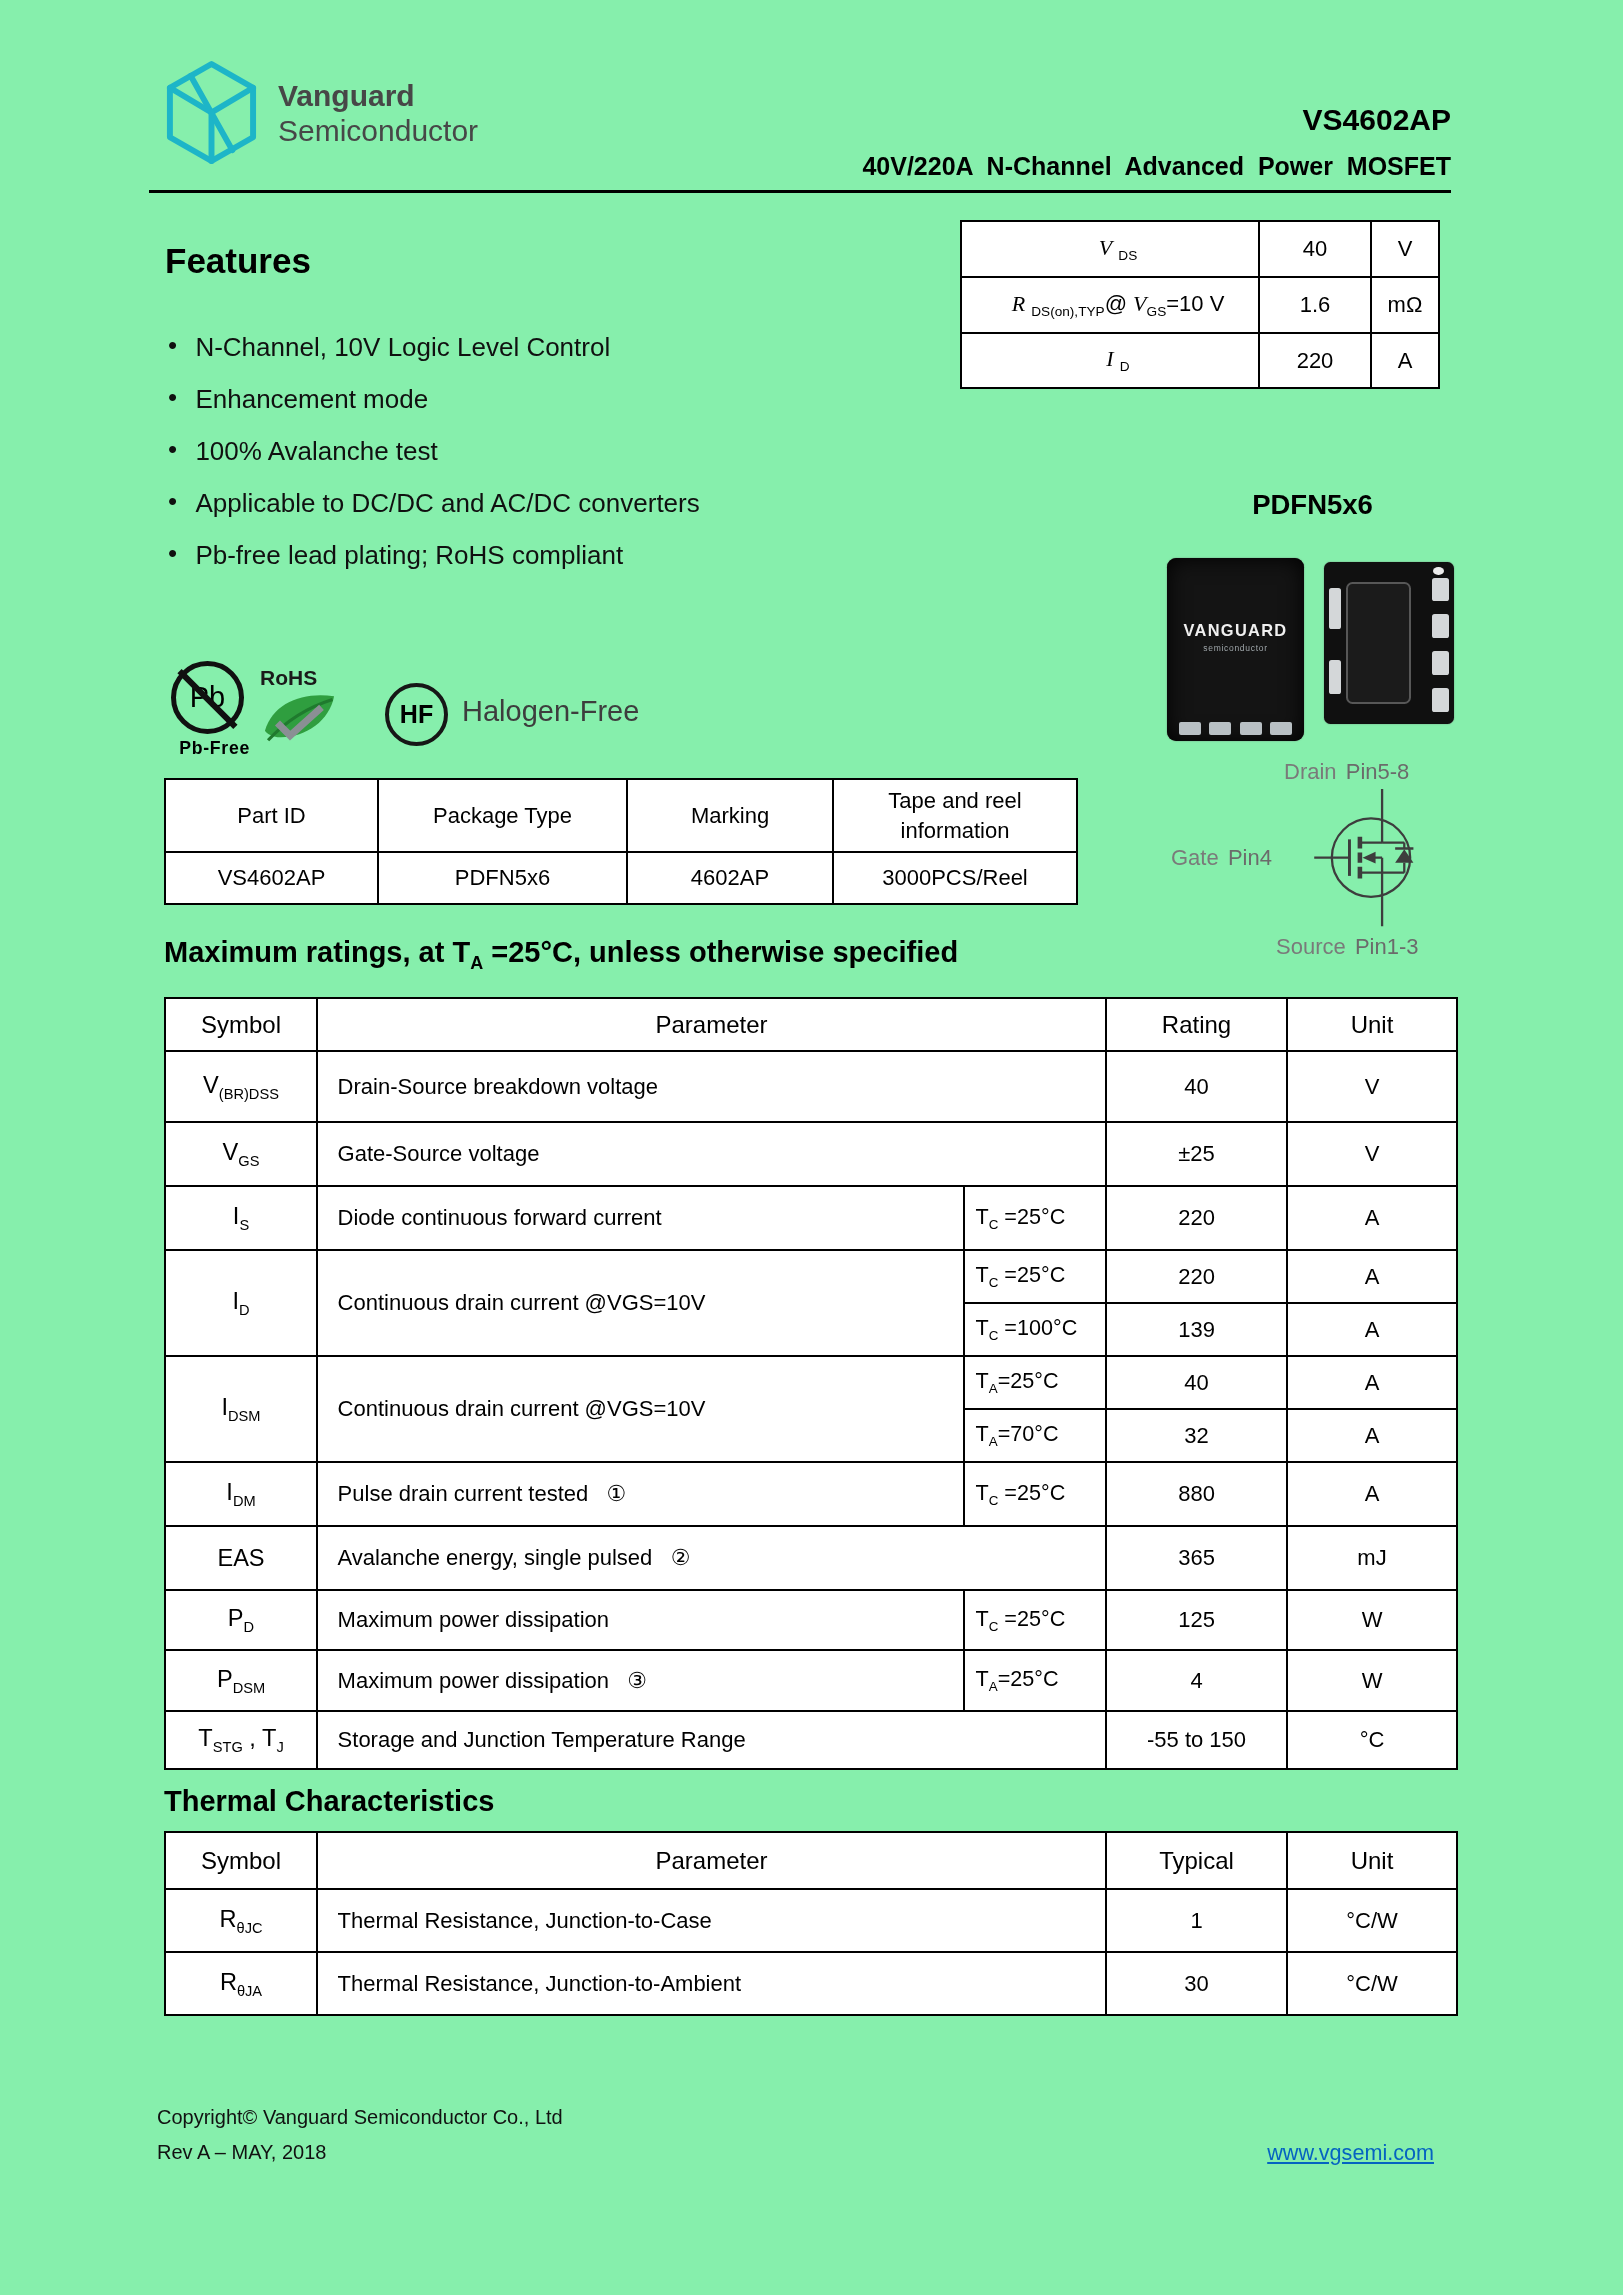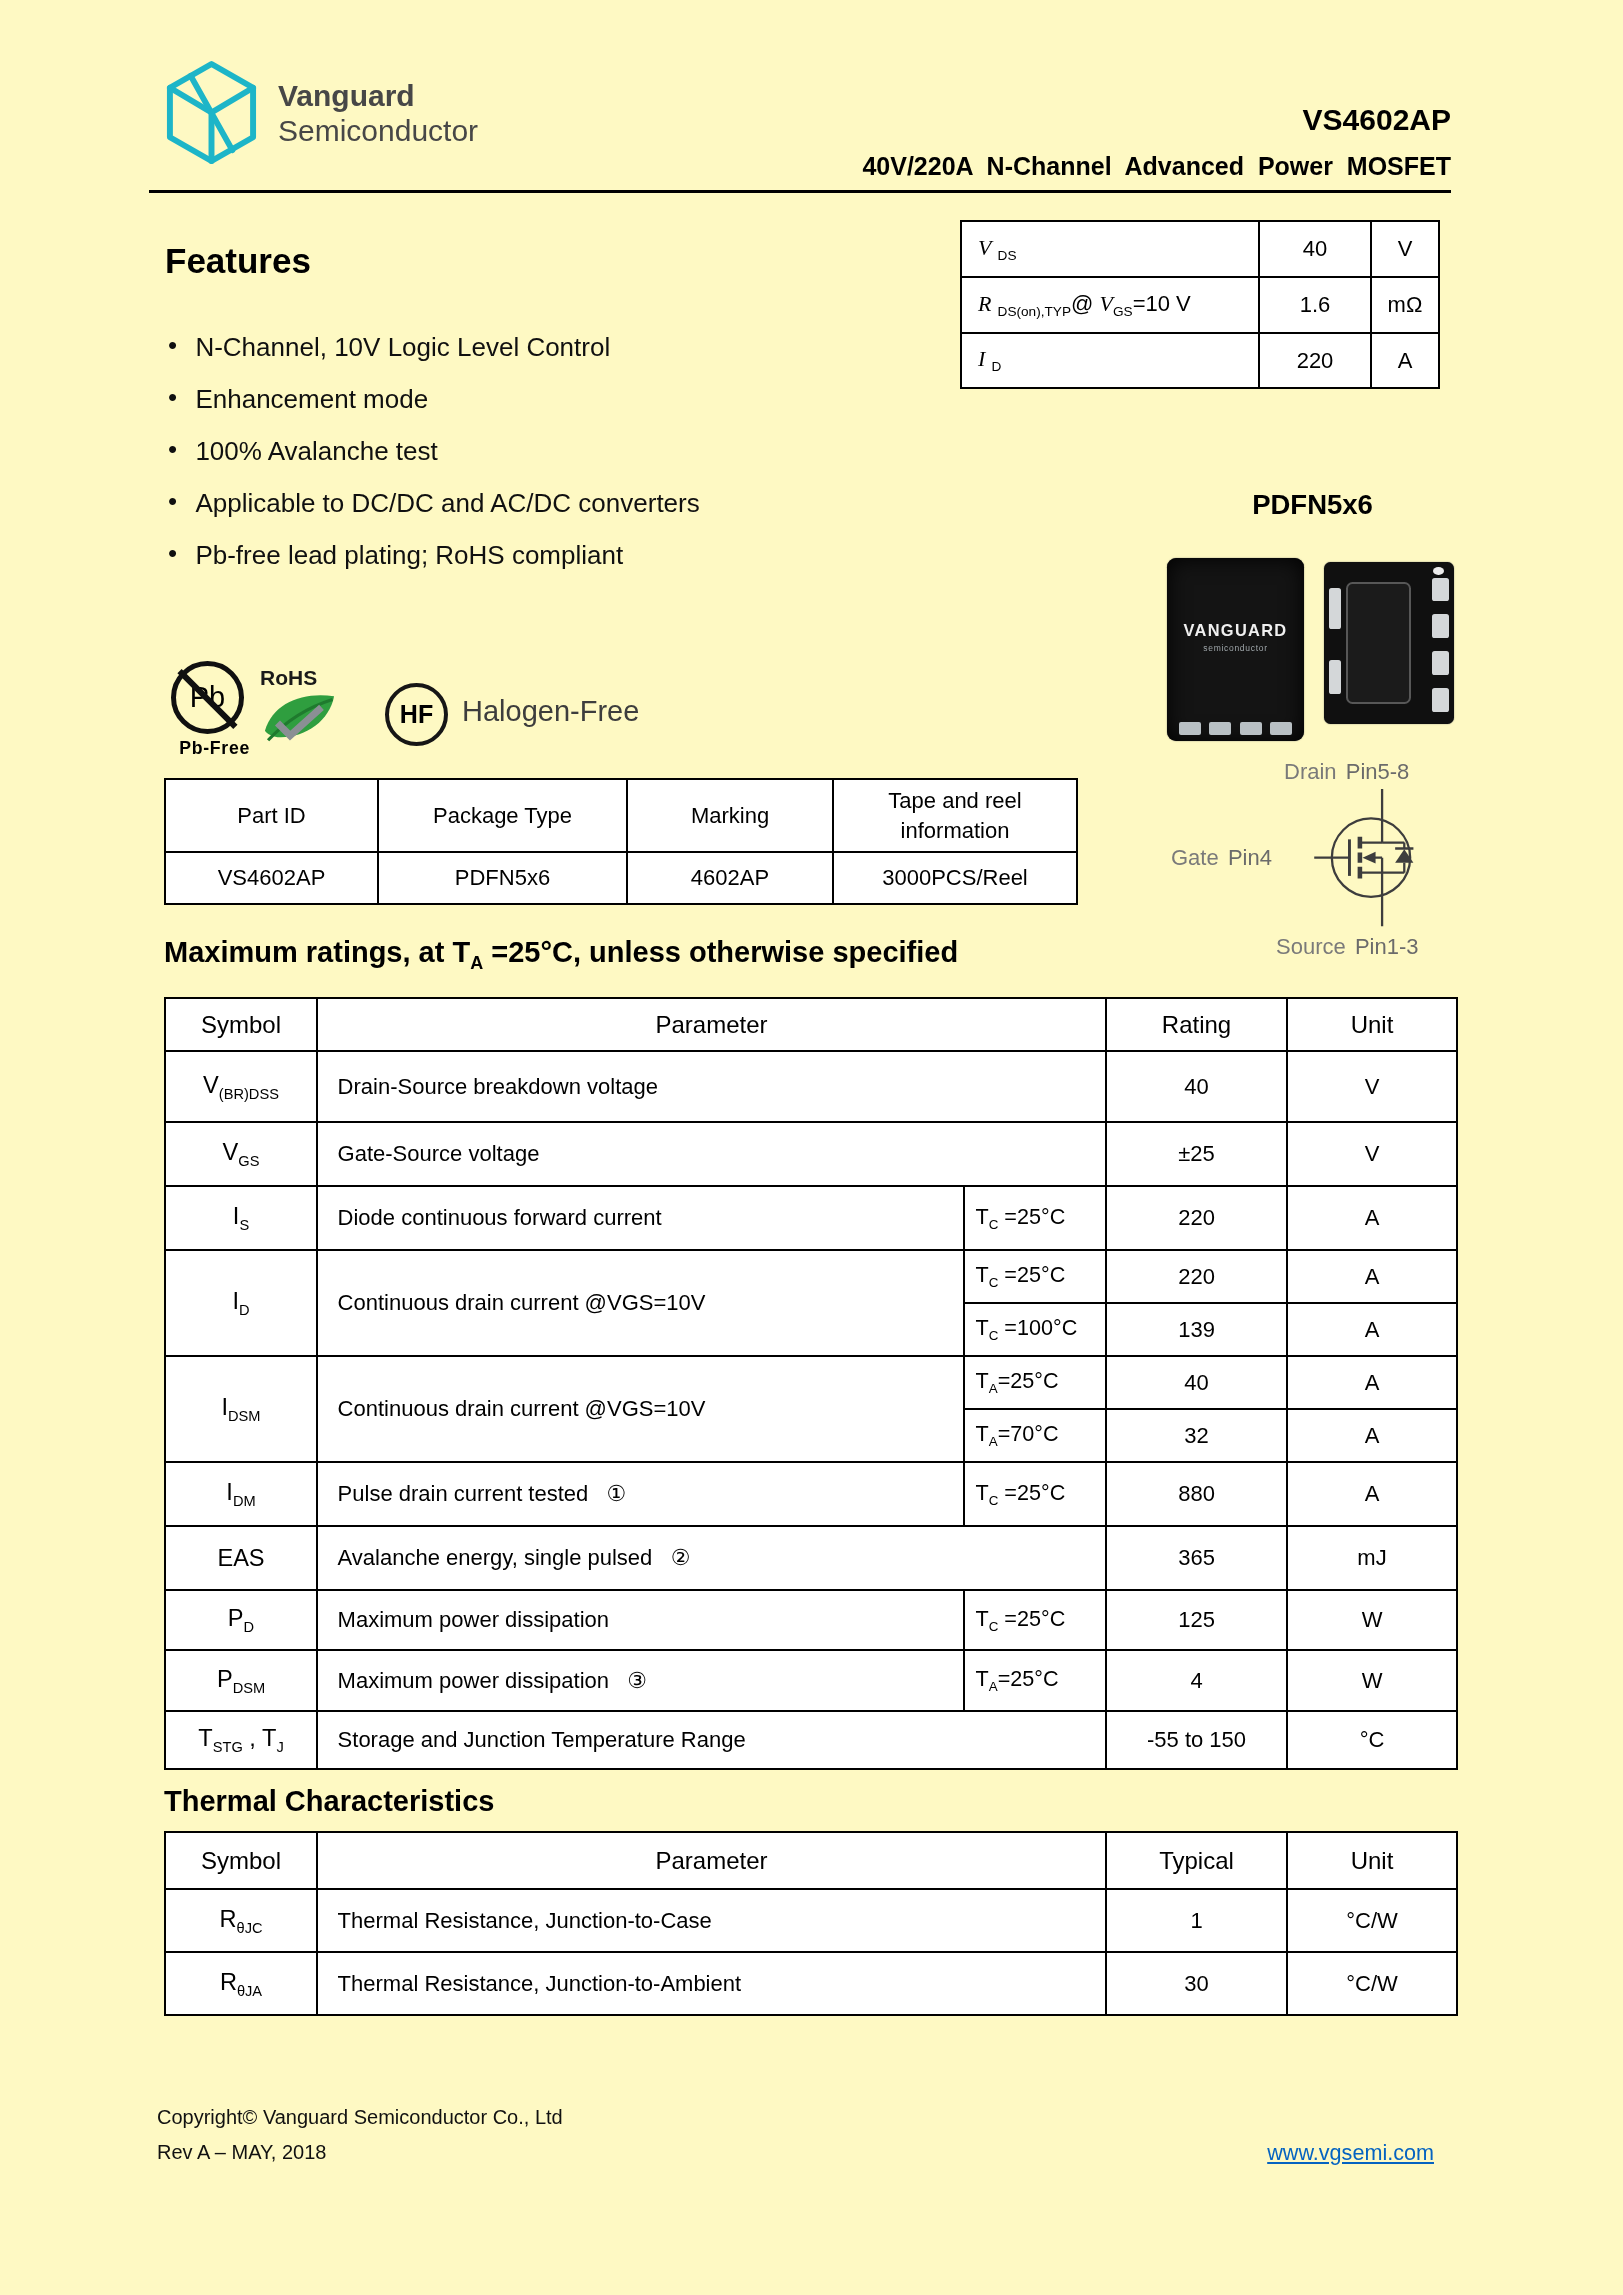--- a/index.html
+++ b/index.html
@@ -1,18 +1,18 @@
 <!DOCTYPE html>
 <html style="font-size:10.5px"><head>
 <meta charset="utf-8">
 <style>
   * { margin:0; padding:0; box-sizing:border-box; }
   html,body { background:#9a9a9a; }
   .page {
-    position:relative; width:1623px; height:2295px; background:#fef9c3;
+    position:relative; width:1623px; height:2295px; background:#86efac;
     font-family:"Liberation Sans", sans-serif; color:#000; overflow:hidden;
     margin:0 auto;
   }
   i, .ital { font-family:"Liberation Serif", serif; font-style:italic; }
   sub { font-size:0.62em; }
 
   
   .logo-wrap { position:absolute; left:162px; top:60px; display:flex; align-items:center; }
   .brand { margin-left:17px; color:#474747; line-height:35px; font-size:30px; }
   .brand .b1 { font-weight:600; }
@@ -33,21 +33,21 @@
   .c { text-align:center; font-size:22px; }
   .hd { text-align:center; font-size:24px; font-weight:bold; }
   .sym { text-align:center; font-size:23.6px; }
   .par { text-align:left; padding-left:19.6px; font-size:22px; }
   .cond { text-align:left; padding-left:10.5px; font-size:21.6px; }
   .val { text-align:center; font-size:22px; }
   .unt { text-align:center; font-size:22px; }
 
   
   .keyspecs { position:absolute; left:960px; top:220px; width:478px; }
-  .keyspecs .kl { text-align:left; padding-left:16px; font-size:22px; }
+  .keyspecs .kl { text-align:center; padding-left:16px; font-size:22px; }
 
   
   .pb-block { position:absolute; left:165px; top:661px; width:85px; text-align:center; }
   .pb-circle { position:relative; width:73px; height:73px; border:5.2px solid #101010; border-radius:50%;
                display:flex; align-items:center; justify-content:center; margin:0 auto; }
   .pb-circle span { font-size:29px; font-weight:normal; }
   .pb-slash { position:absolute; left:-7.9px; top:30px; width:79px; height:5.9px; background:#101010; transform:rotate(45deg); }
   .pb-label { margin-top:3.9px; font-size:17.7px; font-weight:bold; letter-spacing:0.7px;text-align:right; }
   .rohs-block { position:absolute; left:260px; top:666px; width:105px; }
   .rohs-text { font-size:21px; font-weight:bold; color:#1a1a1a; }

